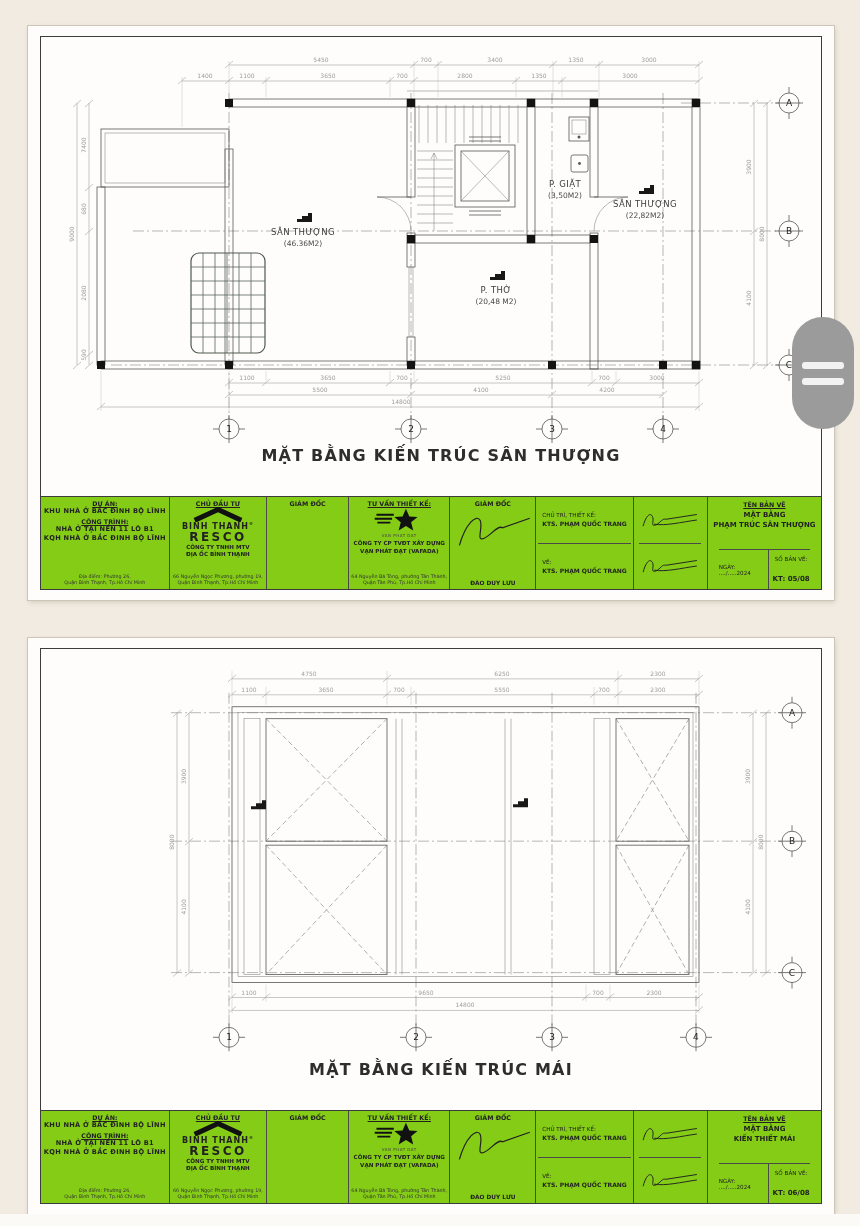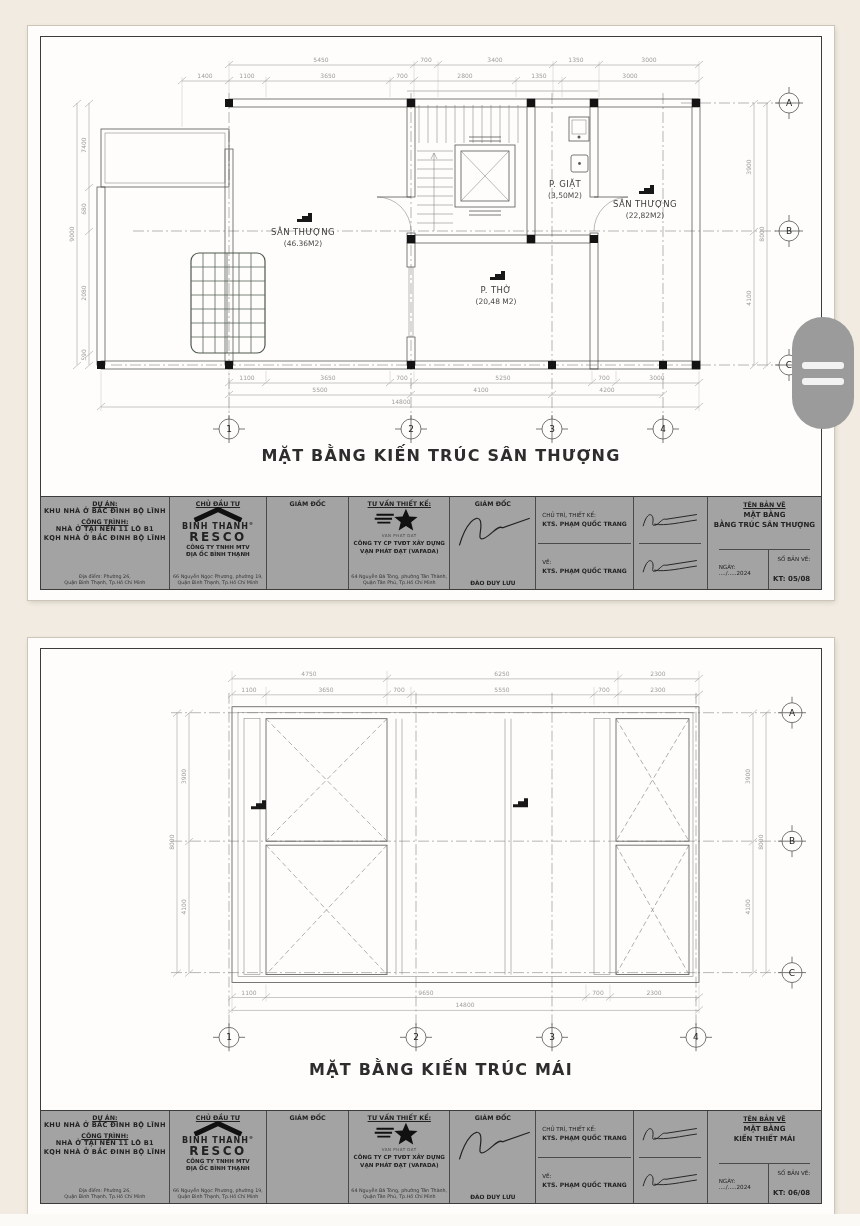--- a/index.html
+++ b/index.html
@@ -20,42 +20,42 @@
   .ext{stroke:#c4c0ba;stroke-width:.45;fill:none;}
   .dashx{stroke:#7a7a7a;stroke-width:.6;fill:none;stroke-dasharray:5 3;}
   text{font-family:"DejaVu Sans","Liberation Sans",sans-serif;}
   .dim{font-size:6px;fill:#9d9d9d;text-anchor:middle;}
   .room{font-size:8.5px;fill:#3c3c3c;text-anchor:middle;letter-spacing:.4px;}
   .rooma{font-size:7.5px;fill:#4a4a4a;text-anchor:middle;}
   .bub{font-size:9px;fill:#222;text-anchor:middle;}
   .ptitle{font-size:16px;font-weight:bold;fill:#2d2d2d;text-anchor:middle;letter-spacing:1.2px;}
   .col-blk{fill:#131313;}
   
-  .tblock{position:absolute;left:0;right:0;bottom:0;height:92px;border-top:1.5px solid #3c3c3c;display:flex;font-size:6px;color:#222;background:#a3a3a3;}
+  .tblock{position:absolute;left:0;right:0;bottom:0;height:92px;border-top:1.5px solid #3c3c3c;display:flex;font-size:6px;color:#222;background:#84cc16;}
   .tb-col{border-right:1px solid #4a4a4a;box-sizing:border-box;display:flex;flex-direction:column;align-items:center;padding:3px 2px;overflow:hidden;}
   .tb-col:last-child{border-right:none;}
   .c1{width:16.5%;}.c2{width:12.5%;}.c3{width:10.5%;}.c4{width:13%;}.c5{width:11%;}
   .c6{width:12.5%;padding:0;}.c7{width:9.5%;padding:0;}.c8{width:14.5%;padding:0;}
   .hd{font-weight:bold;text-decoration:underline;font-size:6.3px;}
   .hdp{font-weight:bold;font-size:6.3px;}
   .pname{font-weight:bold;font-size:6.6px;letter-spacing:.3px;text-align:center;line-height:1.35;}
   .tiny{font-size:4.8px;color:#333;text-align:center;line-height:1.3;}
   .brand1{font-weight:bold;font-size:8px;letter-spacing:1px;line-height:1;}
   .brand2{font-weight:bold;font-size:12px;letter-spacing:2.5px;line-height:1.1;}
   .cname{font-weight:bold;font-size:5.6px;text-align:center;line-height:1.35;}
   .halfrow{flex:1;display:flex;flex-direction:column;justify-content:center;padding:2px 4px;box-sizing:border-box;}
   .halfrow + .halfrow{border-top:1px solid #4a4a4a;}
   .lbl{font-size:5.6px;}
   .kts{font-size:6px;font-weight:bold;margin-top:2px;}
   .sigcell{flex:1;display:flex;align-items:center;justify-content:center;}
   .sigcell + .sigcell{border-top:1px solid #4a4a4a;}
   .c8top{height:52px;box-sizing:border-box;display:flex;flex-direction:column;align-items:center;padding-top:4px;}
   .c8bot{height:40px;box-sizing:border-box;border-top:1px solid #4a4a4a;display:flex;}
   .datecell{flex:1.3;display:flex;align-items:center;justify-content:center;font-size:5.6px;}
-  .numcell{flex:1;border-left:1px solid #4a4a4a;display:flex;flex-direction:column;align-items:flex-end;justify-content:center;padding-left:3px;gap:12px;}
+  .numcell{flex:1;border-left:1px solid #4a4a4a;display:flex;flex-direction:column;align-items:center;justify-content:center;padding-left:3px;gap:12px;}
   .sheetname1{font-weight:bold;font-size:7px;margin-top:3px;}
   .sheetname2{font-weight:bold;font-size:7px;margin-top:2px;text-align:center;}
   .numlbl{font-size:5.6px;}
   .numval{font-size:7px;font-weight:bold;margin-top:1px;}
   .dirname{font-size:5.8px;font-weight:bold;margin-top:auto;}
   
   .pill{position:absolute;left:792px;top:317px;width:62px;height:112px;background:#9b9b9b;border-radius:31px;z-index:50;}
   .pill .bar{position:absolute;left:10px;width:42px;height:7px;background:#f2f2f2;border-radius:3px;}
   .bar1{top:45px;}.bar2{top:61px;}
 </style>
@@ -325,21 +325,21 @@
       <div class="sigcell">
             <svg width="62" height="28" viewBox="0 0 90 34">
               <path d="M6,26 C10,10 17,5 20,13 C22,20 16,27 25,24 C31,21 34,14 39,16 L84,9 M22,23 C38,26 62,20 84,17" stroke="#222" stroke-width="1.4" fill="none"></path>
             </svg>
           </div>
     </div>
     <div class="tb-col c8">
       <div class="c8top">
         <div class="hd">TÊN BẢN VẼ</div>
         <div class="sheetname1">MẶT BẰNG</div>
-        <div class="sheetname2">BẰNG TRÚC SÂN THƯỢNG</div>
+        <div class="sheetname2">PHẠM TRÚC SÂN THƯỢNG</div>
       </div>
       <div class="c8bot">
         <div class="datecell">NGÀY: ..../.....2024</div>
         <div class="numcell">
           <div class="numlbl">SỐ BẢN VẼ:</div>
           <div class="numval">KT: 05/08</div>
         </div>
       </div>
     </div>
   </div>

